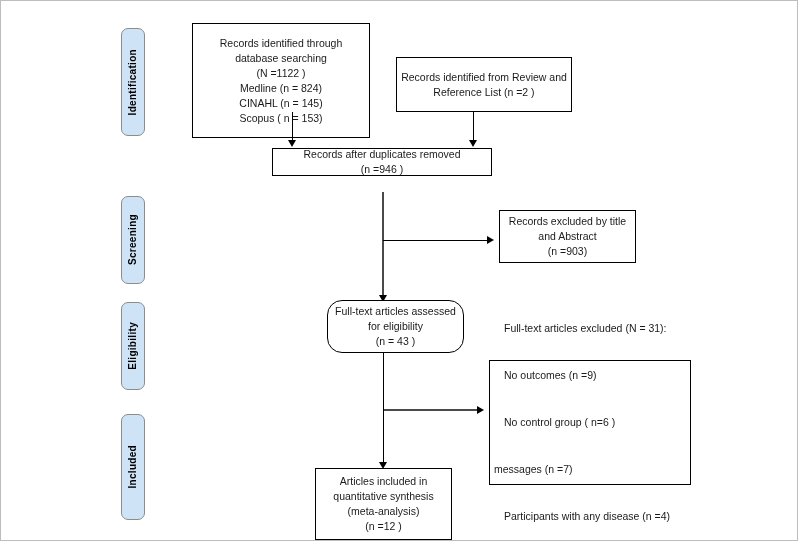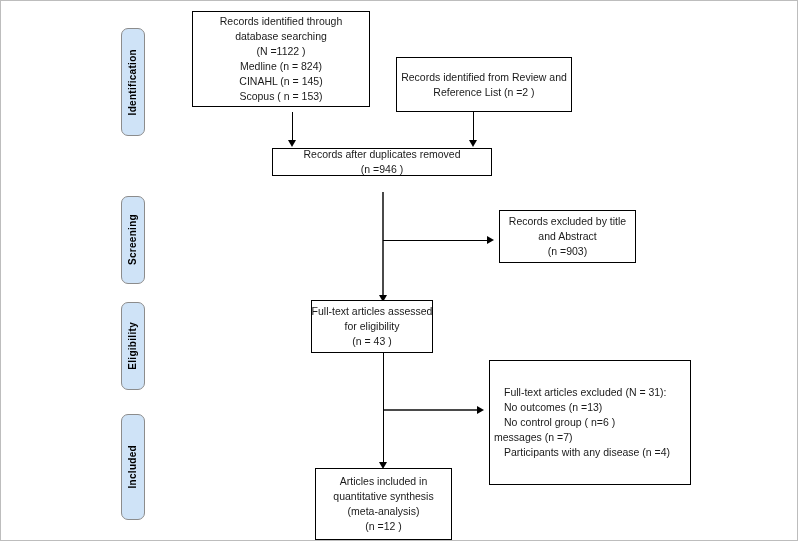--- a/index.html
+++ b/index.html
@@ -69,20 +69,21 @@
     padding: 2px 4px;
   }
   .flow-box .line {
     display: block;
     white-space: nowrap;
   }
   .flow-box.left-align {
     align-items: flex-start;
     text-align: left;
     padding-left: 14px;
+    gap: 32px;
   }
   .flow-box.left-align .line {
     white-space: nowrap;
   }
   .flow-box.left-align .line.outdent {
     margin-left: -10px;
   }
 
   
   .vline {
@@ -136,21 +137,21 @@
   </div>
 
   <div class="stage-tab" style="left:121px; top:302px; width:24px; height:88px;">
     <span class="stage-label">Eligibility</span>
   </div>
 
   <div class="stage-tab" style="left:121px; top:414px; width:24px; height:106px;">
     <span class="stage-label">Included</span>
   </div>
 
-  <div class="flow-box" style="left:192px; top:11px; width:178px; height:96px;">
+  <div class="flow-box" style="left:192px; top:23px; width:178px; height:115px;">
     <span class="line">Records identified through</span>
     <span class="line">database searching</span>
     <span class="line">(N =1122 )</span>
     <span class="line">Medline (n = 824)</span>
     <span class="line">CINAHL (n = 145)</span>
     <span class="line">Scopus ( n = 153)</span>
   </div>
 
   <div class="flow-box" style="left:396px; top:57px; width:176px; height:55px;">
     <span class="line">Records identified from Review and</span>
@@ -173,35 +174,35 @@
 
   <div class="hline" style="left:383px; top:240px; width:106px; height:1px;"></div>
   <div class="arrow-right" style="left:487px; top:236px;"></div>
 
   <div class="flow-box" style="left:499px; top:210px; width:137px; height:53px;">
     <span class="line">Records excluded by title</span>
     <span class="line">and Abstract</span>
     <span class="line">(n =903)</span>
   </div>
 
-  <div class="flow-box" style="left:311px; top:300px; width:122px; height:53px;">
+  <div class="flow-box" style="left:327px; top:300px; width:137px; height:53px;border-radius:15px;">
     <span class="line">Full-text articles assessed</span>
     <span class="line">for eligibility</span>
     <span class="line">(n = 43  )</span>
   </div>
 
   <div class="vline" style="left:383px; top:353px; width:1px; height:113px;"></div>
   <div class="arrow-down" style="left:379px; top:462px;"></div>
 
   <div class="hline thick" style="left:384px; top:409px; width:95px; height:2px;"></div>
   <div class="arrow-right" style="left:477px; top:406px;"></div>
 
   <div class="flow-box left-align" style="left:489px; top:360px; width:202px; height:125px;">
     <span class="line">Full-text articles excluded (N = 31):</span>
-    <span class="line">No outcomes (n =13)</span>
+    <span class="line">No outcomes (n =9)</span>
     <span class="line">No control group ( n=6 )</span>
     <span class="line outdent">messages (n =7)</span>
     <span class="line">Participants with any disease (n =4)</span>
   </div>
 
   <div class="flow-box" style="left:315px; top:468px; width:137px; height:72px;">
     <span class="line">Articles included in</span>
     <span class="line">quantitative synthesis</span>
     <span class="line">(meta-analysis)</span>
     <span class="line">(n =12 )</span>

